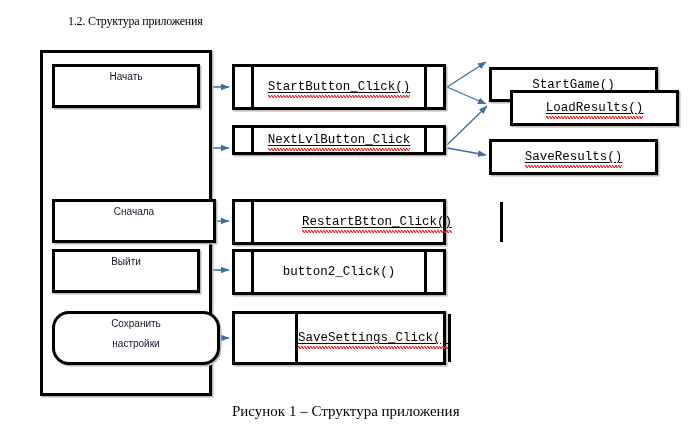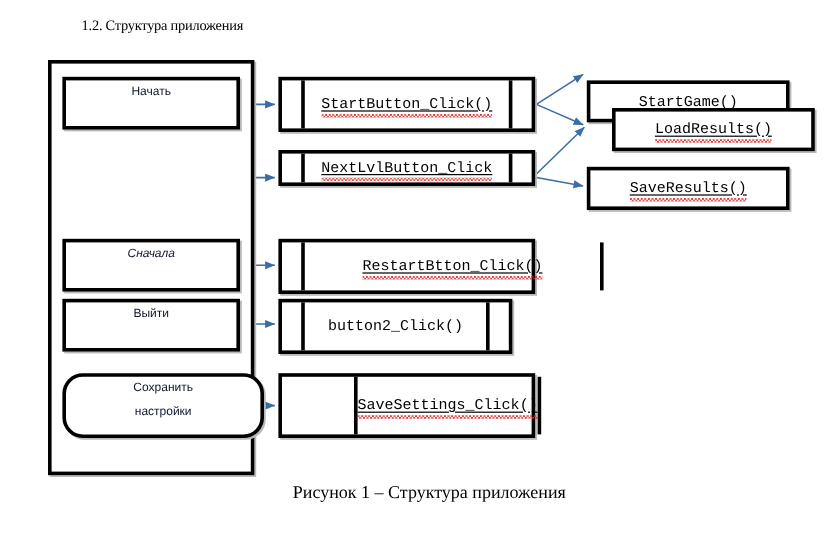--- a/index.html
+++ b/index.html
@@ -21,21 +21,20 @@
     white-space:nowrap;
     letter-spacing:-0.2px;
   }
   .caption{
     position:absolute;
     left:232px; top:403px;
     font-family:"Liberation Serif", serif;
     font-size:15px;
     color:#000;
     white-space:nowrap;
-    margin-left:12px;
   }
 
   
   .box{
     position:absolute;
     box-sizing:border-box;
     background:#ffffff;
     border:3px solid #000000;
     box-shadow:1.5px 1.5px 0 0 #b9b9b9;
   }
@@ -153,21 +152,21 @@
     </g>
   </svg>
 
   <div class="outer-frame" style="left:40px; top:50px; width:172px; height:346px;"></div>
 
   <div class="box ui-box" style="left:52px; top:64px; width:148px; height:44px;">
     <span class="lbl">Начать</span>
   </div>
 
 
-  <div class="box ui-box" style="left:52px; top:199px; width:148px; height:44px;font-style:italic;">
+  <div class="box ui-box" style="left:52px; top:199px; width:164px; height:44px;">
     <span class="lbl">Сначала</span>
   </div>
 
   <div class="box ui-box" style="left:52px; top:249px; width:148px; height:44px;">
     <span class="lbl">Выйти</span>
   </div>
 
   <div class="box ui-box" style="left:52px; top:311px; width:168px; height:54px;border-radius:17px;">
     <span class="lbl">Сохранить
 настройки</span>
@@ -190,21 +189,21 @@
   </div>
 
   <div class="box handler-box" style="left:232px; top:199px; width:214px; height:46px;gap:48px;">
     <div class="cell-left"></div>
     <div class="cell-mid">
       <span class="mono underline spell">RestartBtton_Click()</span>
     </div>
     <div class="cell-right"></div>
   </div>
 
-  <div class="box handler-box" style="left:232px; top:249px; width:195px; height:46px;">
+  <div class="box handler-box" style="left:232px; top:249px; width:214px; height:46px;">
     <div class="cell-left"></div>
     <div class="cell-mid">
       <span class="mono">button2_Click()</span>
     </div>
     <div class="cell-right"></div>
   </div>
 
   <div class="box handler-box" style="left:232px; top:311px; width:214px; height:54px;padding-left:44px;">
     <div class="cell-left"></div>
     <div class="cell-mid">

